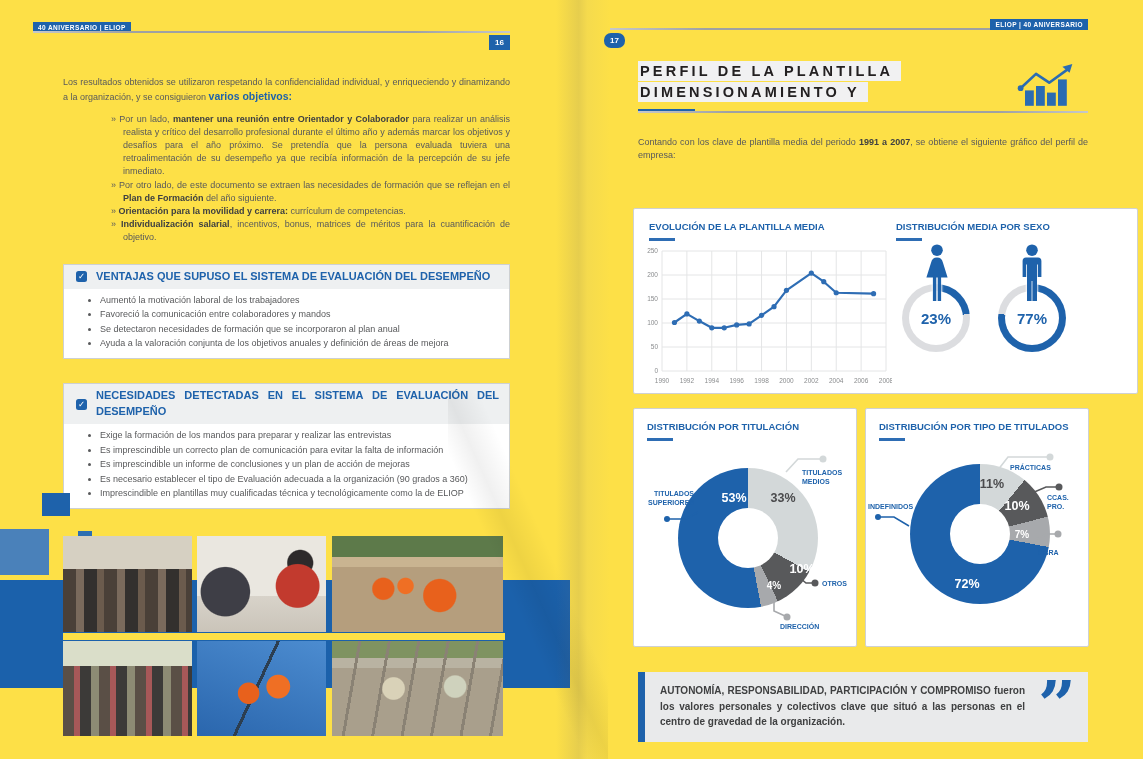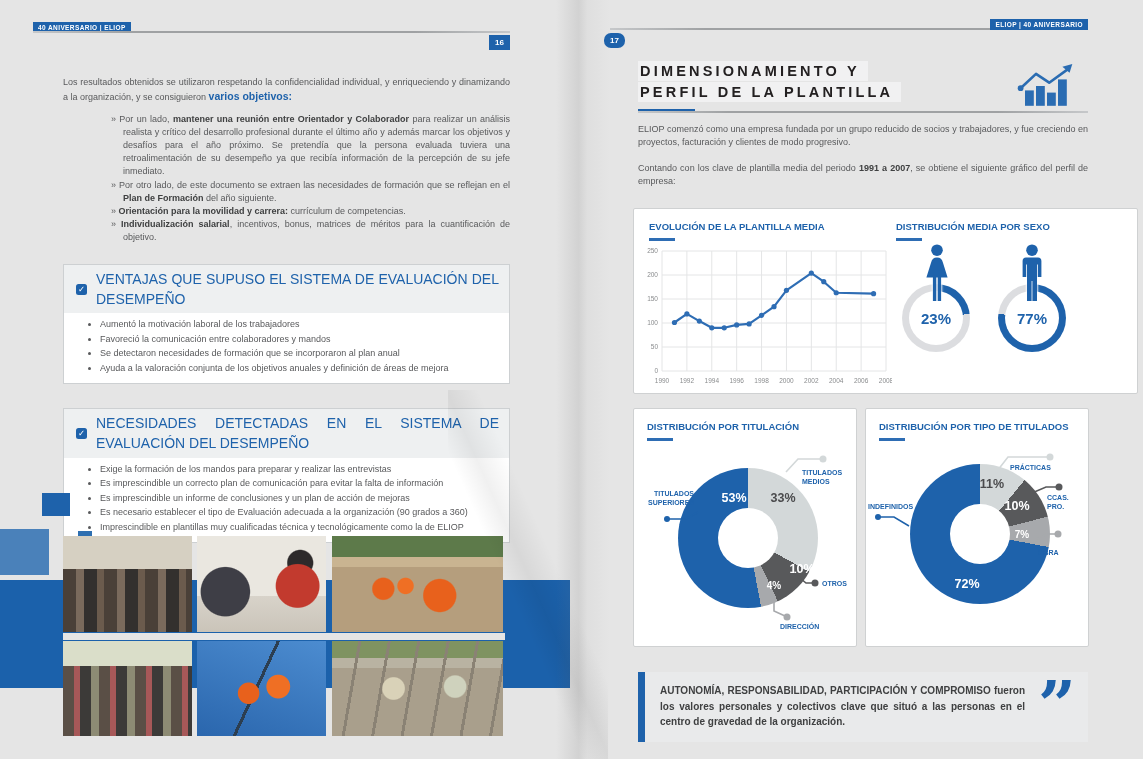--- a/index.html
+++ b/index.html
@@ -1,16 +1,16 @@
 <!DOCTYPE html>
 <html><head>
 <meta charset="utf-8">
 <style>
   html,body{margin:0;padding:0;background:#fff;}
-  .spread{position:relative;width:1143px;height:759px;background:#e5e5e5;overflow:hidden;
+  .spread{position:relative;width:1143px;height:759px;background:#fde047;overflow:hidden;
           font-family:"Liberation Sans",sans-serif;color:#58595b;}
   .abs{position:absolute;}
   .b{font-weight:bold;color:#3f4041;}
   .hl{color:#1e62ab;font-weight:800;font-size:10.5px;}
 
   
   .gutter{left:556px;top:0;width:54px;height:759px;
     background:linear-gradient(90deg,rgba(120,120,120,0) 0%,rgba(110,110,110,.16) 42%,rgba(150,150,150,.08) 58%,rgba(255,255,255,0) 100%);}
   .swoosh{left:448px;top:390px;width:160px;height:369px;
     background:linear-gradient(66deg,rgba(0,0,0,0) 42%,rgba(0,0,0,.06) 50%,rgba(255,255,255,0) 60%);}
@@ -25,21 +25,21 @@
   
   .lp-content{left:63px;top:76px;width:447px;font-size:9px;line-height:1.45;text-align:justify;}
   .lp-content p{margin:0;}
   .bullets{margin:9px 0 0 48px;}
   .bul{padding-left:12px;text-indent:-12px;margin-bottom:8px;}
   .info-box{border:1px solid #cdd0d2;background:#fff;}
   .info-box .hd{display:flex;align-items:center;gap:9px;background:#eef0f1;padding:4px 10px 4px 12px;}
   .cb{width:11px;height:11px;border-radius:2.5px;background:#1e62ab;flex:none;color:#fff;
       font-size:8.5px;line-height:11px;text-align:center;}
   .cb::after{content:"\2713";}
-  .hd-t{color:#1e62ab;font-weight:normal;font-size:14px;}
+  .hd-t{color:#1e62ab;font-weight:bold;font-size:11px;}
   .info-box ul{margin:5px 0 8px 0;padding-left:36px;text-align:left;}
   .info-box li{margin:1.5px 0;}
   .mt20{margin-top:20px;} .mt24{margin-top:24px;}
 
   
   .sq1{left:42px;top:493px;width:28px;height:23px;background:#1e62ab;}
   .sq2{left:0;top:529px;width:49px;height:46px;background:#4a81ba;}
   .sq3{left:78px;top:531px;width:14px;height:12px;background:#2e6fb1;}
   .band{background:#1b61ab;}
   .band1{left:0;top:580px;width:570px;height:53px;}
@@ -174,41 +174,40 @@
   <div class="ph ph6"></div>
 
   <div class="abs gutter"></div>
   <div class="abs swoosh"></div>
 
   <div class="abs rule" style="left:610px;top:28px;width:478px;"></div>
   <div class="abs badge" style="right:55px;top:19px;left:auto;">ELIOP | 40 ANIVERSARIO</div>
   <div class="abs pageno" style="left:604px;top:33px;border-radius:7px;">17</div>
 
   <div class="abs rp-title">
+    <span><span class="tl">PERFIL DE LA PLANTILLA</span></span>
     <span><span class="tl">DIMENSIONAMIENTO Y</span></span>
-    <span><span class="tl">PERFIL DE LA PLANTILLA</span></span>
   </div>
 
   <svg class="abs" style="left:1016px;top:64px;" width="62" height="44" viewBox="0 0 56 40">
     <g fill="#2a6cb2">
       <rect x="8" y="24" width="8" height="14"></rect>
       <rect x="18" y="20" width="8" height="18"></rect>
       <rect x="28" y="26" width="8" height="12"></rect>
       <rect x="38" y="14" width="8" height="24"></rect>
     </g>
     <polyline points="4,22 18,9 30,17 48,4" fill="none" stroke="#2a6cb2" stroke-width="2.4" stroke-linejoin="round"></polyline>
     <circle cx="4" cy="22" r="2.6" fill="#2a6cb2"></circle>
     <polygon points="51,0 42,2.5 48.5,8" fill="#2a6cb2"></polygon>
   </svg>
 
   <div class="abs" style="left:638px;top:109px;width:57px;height:4px;background:#1e62ab;"></div>
   <div class="abs rule" style="left:638px;top:111px;width:450px;"></div>
 
   <div class="abs rp-paras">
-    <p>ELIOP comenzó como una empresa fundada por un grupo reducido de socios y trabajadores, y fue creciendo en proyectos, facturación y clientes de modo progresivo.</p>
     <p class="p2"><span>Contando con los clave de plantilla media del periodo </span><span class="b">1991 a 2007</span><span>, se obtiene el siguiente gráfico del perfil de empresa:</span></p>
   </div>
 
   <div class="panel" style="left:633px;top:208px;width:455px;height:184px;padding-left:48px;">
     <div class="panel-title" style="left:15px;top:12px;">EVOLUCIÓN DE LA PLANTILLA MEDIA</div>
     <div class="t-underline" style="left:15px;top:29px;"></div>
     <svg id="line-chart" style="position:absolute;left:6px;top:34px;" width="252" height="148" viewBox="0 0 252 148">
         <line x1="22" y1="8" x2="22" y2="128" stroke="#e4e5e6" stroke-width="1"></line>
         <line x1="46.888888888888886" y1="8" x2="46.888888888888886" y2="128" stroke="#e4e5e6" stroke-width="1"></line>
         <line x1="71.77777777777777" y1="8" x2="71.77777777777777" y2="128" stroke="#e4e5e6" stroke-width="1"></line>

